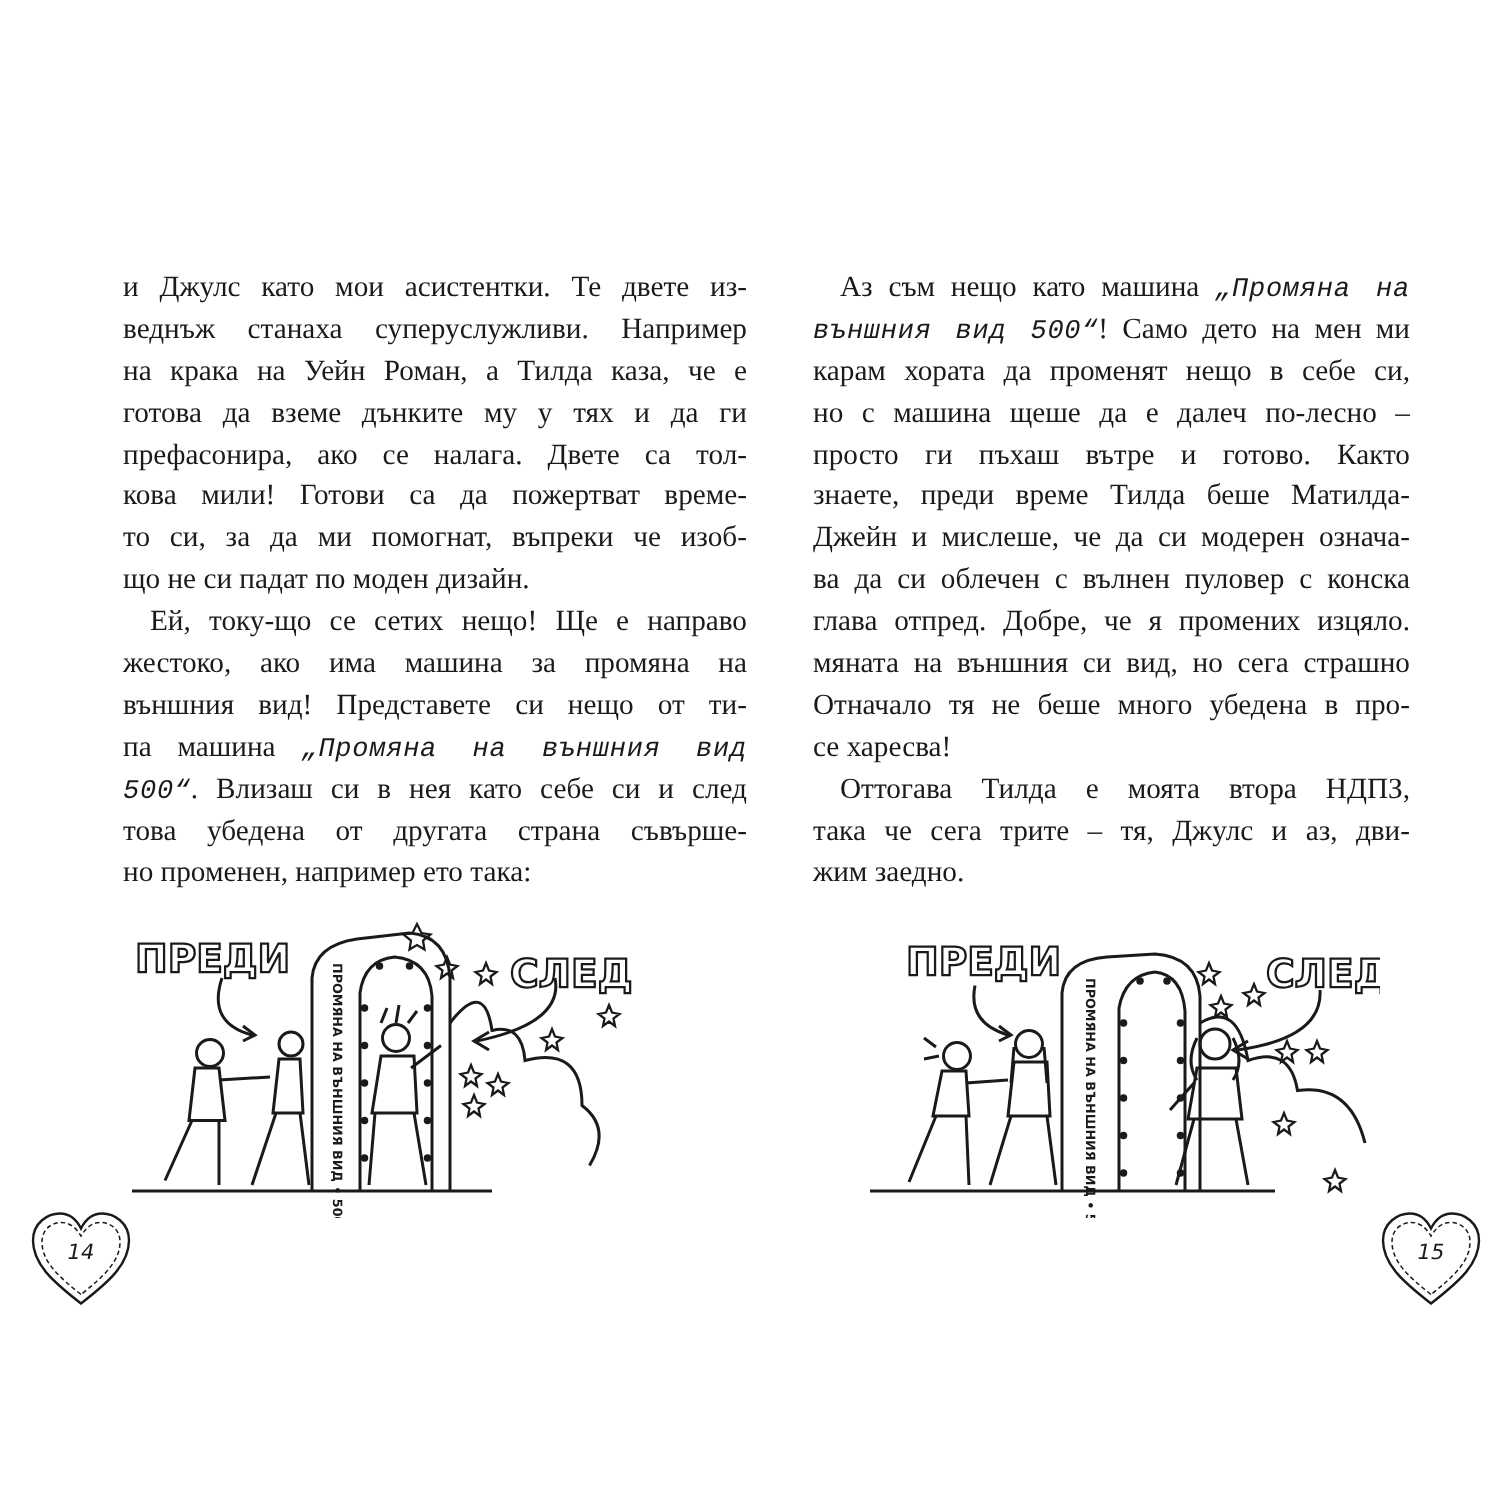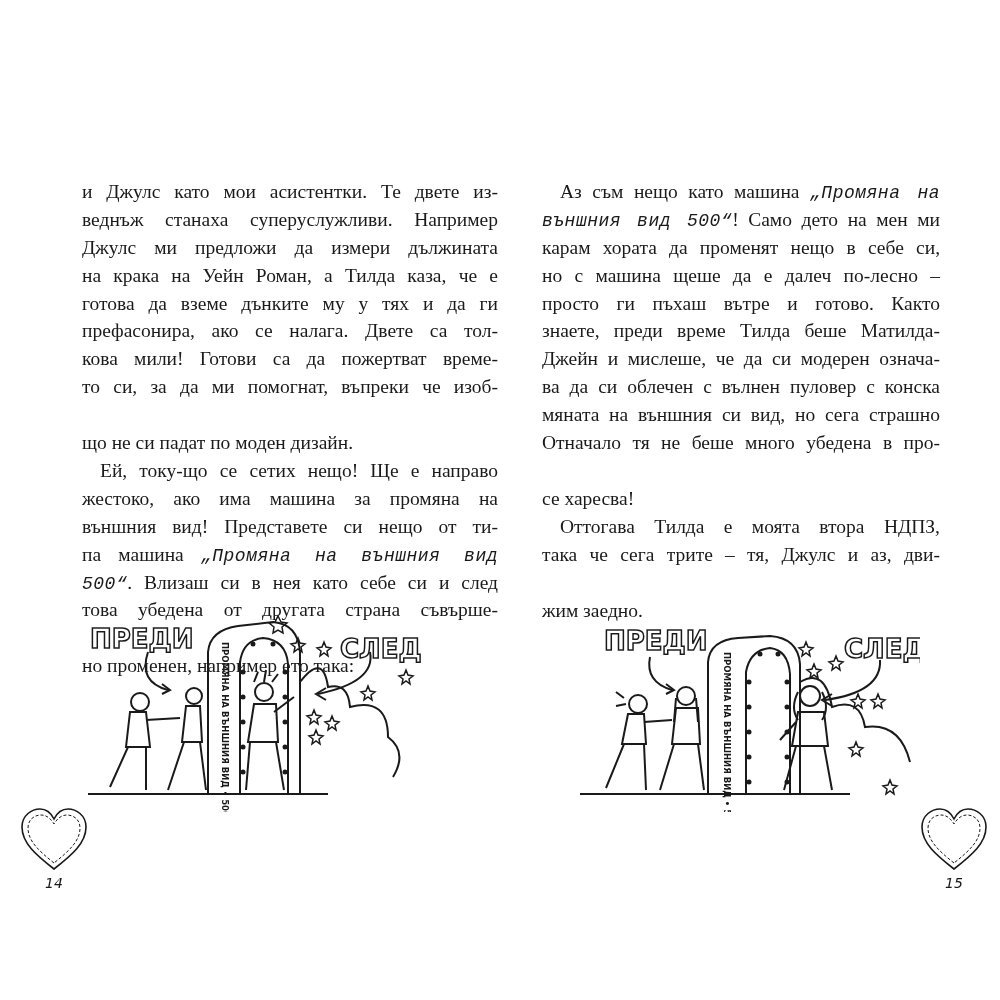--- a/index.html
+++ b/index.html
@@ -4,40 +4,39 @@
 <style>
   html, body { margin: 0; padding: 0; background: #ffffff; }
   body { width: 1000px; height: 1000px; position: relative; overflow: hidden; font-family: "Liberation Serif", serif; color: #1a1a1a; }
   .page { position: absolute; top: 0; height: 1000px; width: 500px; }
   .page.left { left: 0; }
   .page.right { left: 500px; }
   .text-block { position: absolute; top: 178px; font-size: 19.5px; line-height: 27.9px; }
   .page.left .text-block { left: 82px; width: 416px; }
   .page.right .text-block { left: 42px; width: 398px; }
   .line { display: block; white-space: nowrap; text-align-last: justify; text-align: justify; height: 27.9px; }
-  .line.last { text-align-last: left; margin-top: 28px; }
+  .line.last { text-align-last: left; }
   .line.indent { padding-left: 18px; }
   .hand { font-family: Liberation Mono, monospace; font-style: italic; font-size: 18px; letter-spacing: 0.5px; }
   .illustration { position: absolute; top: 612px; }
   .page.left .illustration { left: 88px; }
   .page.right .illustration { left: 60px; }
   .page-num { position: absolute; top: 805px; width: 72px; height: 68px; }
   .page.left .page-num { left: 18px; }
   .page.right .page-num { left: 418px; }
   .page-num svg { position: absolute; left: 0; top: 0; }
-  .page-num .num { position: absolute; left: 0; top: 22px; width: 72px; text-align: center; font-family: "DejaVu Sans", sans-serif; font-style: italic; font-size: 14px; margin-top: 48px; }
+  .page-num .num { position: absolute; left: 0; top: 22px; width: 72px; text-align: center; font-family: "DejaVu Sans", sans-serif; font-style: italic; font-size: 14px; }
 </style>
 </head>
 <body>
 
 <div class="page left">
   <div class="text-block" id="left-text">
       <span class="line">и Джулс като мои асистентки. Те двете из-</span>
       <span class="line">веднъж станаха суперуслужливи. Например</span>
-      <span class="line">Джулс ми предложи да измери дължината</span>
       <span class="line">на крака на Уейн Роман, а Тилда каза, че е</span>
       <span class="line">готова да вземе дънките му у тях и да ги</span>
       <span class="line">префасонира, ако се налага. Двете са тол-</span>
       <span class="line">кова мили! Готови са да пожертват време-</span>
       <span class="line">то си, за да ми помогнат, въпреки че изоб-</span>
       <span class="line last">що не си падат по моден дизайн.</span>
       <span class="line indent">Ей, току-що се сетих нещо! Ще е направо</span>
       <span class="line">жестоко, ако има машина за промяна на</span>
       <span class="line">външния вид! Представете си нещо от ти-</span>
       <span class="line"><span>па машина </span><span class="hand">„Промяна на външния вид</span><span></span></span>
@@ -123,20 +122,21 @@
 <div class="page right">
   <div class="text-block" id="right-text">
       <span class="line indent"><span>Аз съм нещо като машина </span><span class="hand">„Промяна на</span><span></span></span>
       <span class="line"><span></span><span class="hand">външния вид 500“</span><span>! Само дето на мен ми</span></span>
       <span class="line">карам хората да променят нещо в себе си,</span>
       <span class="line">но с машина щеше да е далеч по-лесно –</span>
       <span class="line">просто ги пъхаш вътре и готово. Както</span>
       <span class="line">знаете, преди време Тилда беше Матилда-</span>
       <span class="line">Джейн и мислеше, че да си модерен означа-</span>
       <span class="line">ва да си облечен с вълнен пуловер с конска</span>
+      <span class="line">глава отпред. Добре, че я промених изцяло.</span>
       <span class="line">мяната на външния си вид, но сега страшно</span>
       <span class="line">Отначало тя не беше много убедена в про-</span>
       <span class="line last">се харесва!</span>
       <span class="line indent">Оттогава Тилда е моята втора НДПЗ,</span>
       <span class="line">така че сега трите – тя, Джулс и аз, дви-</span>
       <span class="line last">жим заедно.</span>
     </div>
 
   <div class="illustration">
     <svg width="360" height="200" viewBox="0 0 360 200">

